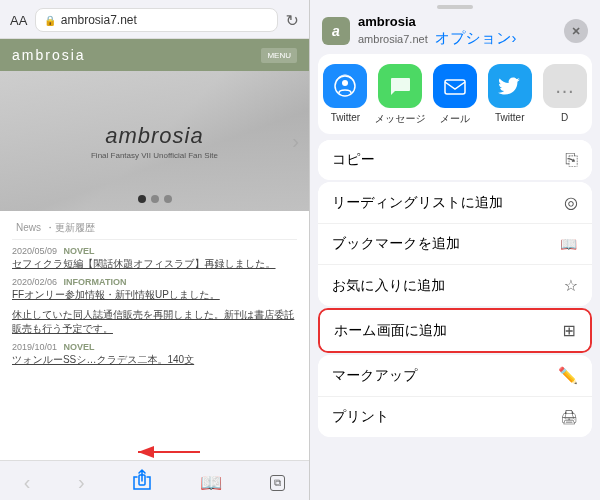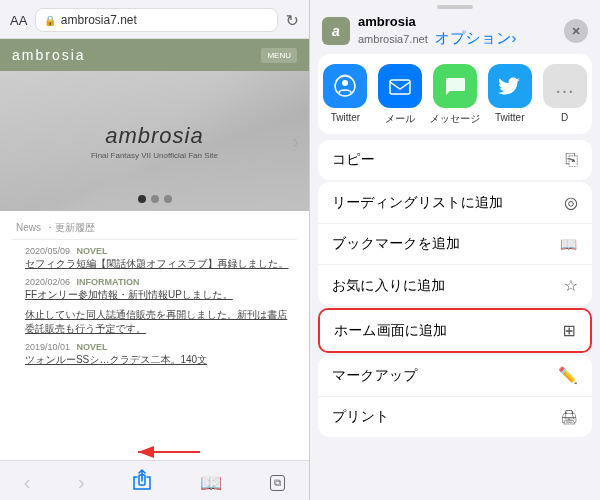--- a/index.html
+++ b/index.html
@@ -174,21 +174,20 @@
 
     .news-header span {
       font-size: 10px;
       font-weight: normal;
       color: #999;
       margin-left: 4px;
     }
 
     .news-item {
       margin-bottom: 6px;
-      margin-left: 13px;
     }
 
     .news-meta {
       font-size: 9px;
       color: #888;
       margin-bottom: 1px;
     }
 
     .news-meta .tag {
       color: #8a9a7a;
@@ -535,35 +534,35 @@
           <circle cx="13" cy="13" r="10" stroke="white" stroke-width="1.5" fill="none"></circle>
           <circle cx="13" cy="10" r="3" fill="white"></circle>
           <path d="M7 20 C7 16 19 16 19 20" stroke="white" stroke-width="1.5" fill="none"></path>
           <path d="M4 8 C6 4 10 2 13 2" stroke="white" stroke-width="1" fill="none"></path>
           <path d="M22 8 C20 4 16 2 13 2" stroke="white" stroke-width="1" fill="none"></path>
         </svg>
       </div>
       <span class="app-icon-label">Twitter</span>
     </div>
     <div class="app-icon-item">
+      <div class="app-icon-circle messages-icon">
+        <svg width="26" height="26" viewBox="0 0 26 26" fill="none">
+          <path d="M4 5 H22 Q23 5 23 6 V17 Q23 18 22 18 H8 L4 22 V6 Q4 5 5 5 Z" fill="white" opacity="0.9"></path>
+        </svg>
+      </div>
+      <span class="app-icon-label">メッセージ</span>
+    </div>
+    <div class="app-icon-item">
       <div class="app-icon-circle mail-icon">
         <svg width="26" height="26" viewBox="0 0 26 26" fill="none">
           <rect x="3" y="7" width="20" height="14" rx="2" stroke="white" stroke-width="1.5" fill="none"></rect>
           <path d="M3 9 L13 16 L23 9" stroke="white" stroke-width="1.5"></path>
         </svg>
       </div>
       <span class="app-icon-label">メール</span>
-    </div>
-    <div class="app-icon-item">
-      <div class="app-icon-circle messages-icon">
-        <svg width="26" height="26" viewBox="0 0 26 26" fill="none">
-          <path d="M4 5 H22 Q23 5 23 6 V17 Q23 18 22 18 H8 L4 22 V6 Q4 5 5 5 Z" fill="white" opacity="0.9"></path>
-        </svg>
-      </div>
-      <span class="app-icon-label">メッセージ</span>
     </div>
     <div class="app-icon-item">
       <div class="app-icon-circle twitter-icon">
         <svg width="26" height="26" viewBox="0 0 26 26" fill="white">
           <path d="M23 6.5 C22.2 6.9 21.4 7.1 20.5 7.2 21.4 6.7 22.1 5.9 22.4 4.9 21.5 5.4 20.5 5.8 19.4 6 18.6 5.1 17.4 4.6 16.1 4.6 13.6 4.6 11.6 6.6 11.6 9.1 11.6 9.5 11.6 9.8 11.7 10.1 8 9.9 4.7 8.1 2.6 5.4 2.2 6 2 6.8 2 7.6 2 9.1 2.7 10.4 3.9 11.2 3.2 11.2 2.5 11 2 10.7 2 12.8 3.4 14.6 5.4 14.9 5 15 4.5 15.1 4 15.1 3.7 15.1 3.4 15.1 3.1 15 3.5 16.8 5.1 18.1 7.1 18.1 5.7 19.2 3.9 19.8 2 19.8 1.7 19.8 1.3 19.8 1 19.7 3 20.9 5.3 21.5 7.8 21.5 16 21.5 20.4 15.1 20.4 9.4 20.4 9.2 20.4 9 20.4 8.8 21.3 8.2 22.1 7.4 23 6.5 Z"></path>
         </svg>
       </div>
       <span class="app-icon-label">Twitter</span>
     </div>
     <div class="app-icon-item">

